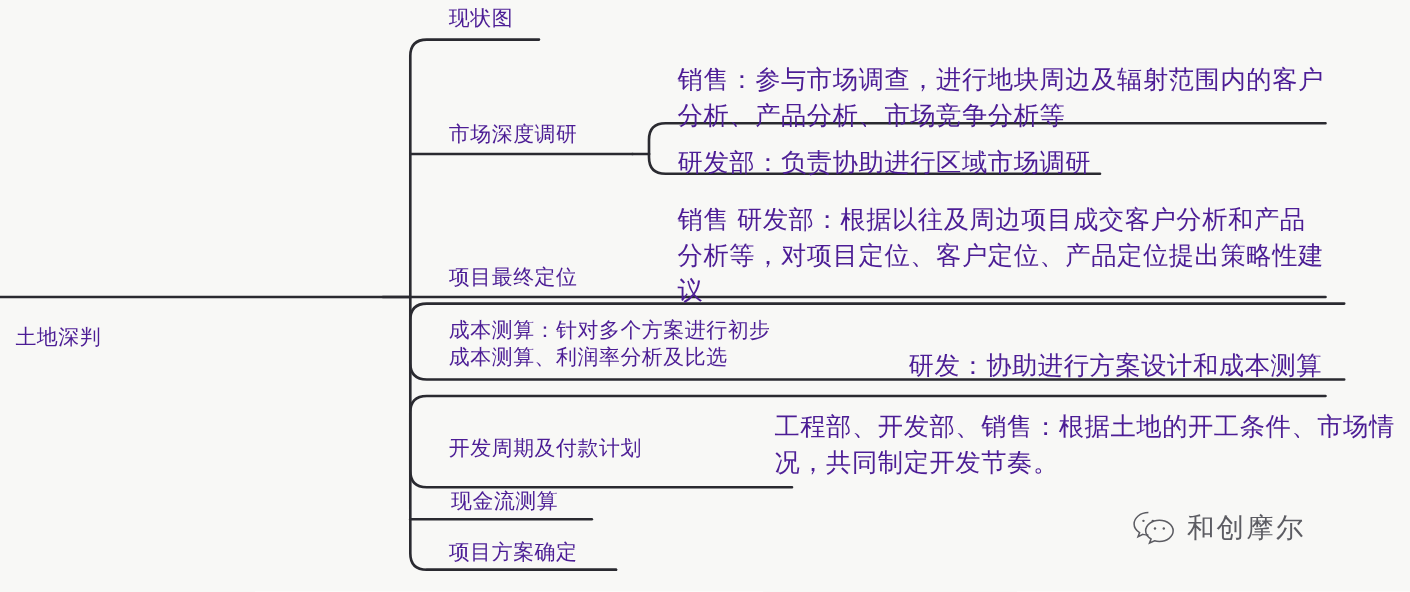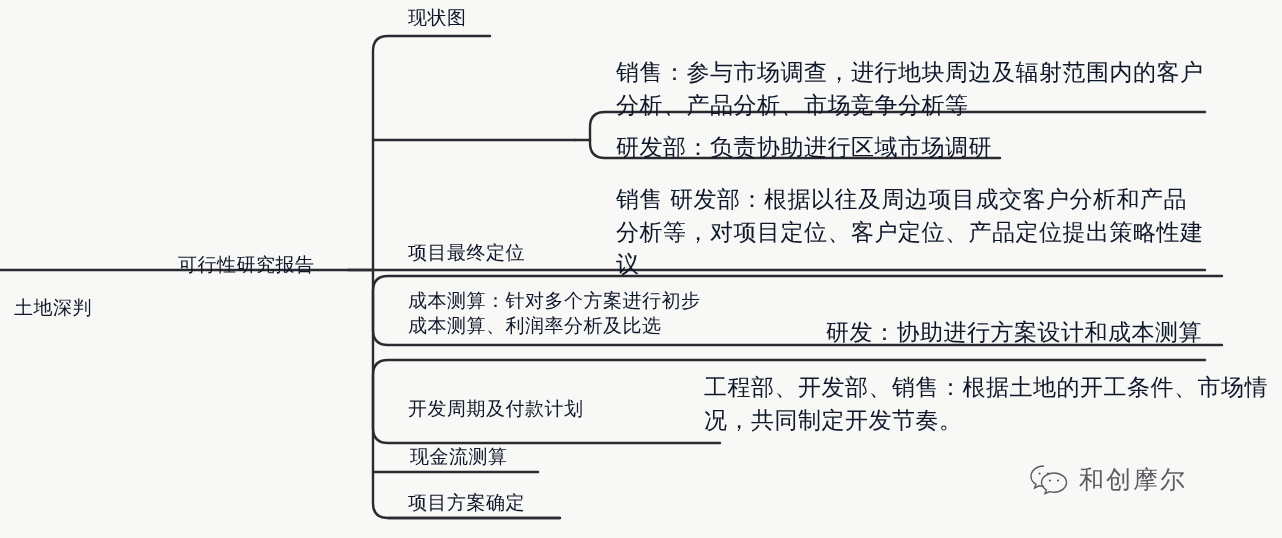--- a/index.html
+++ b/index.html
@@ -18,21 +18,21 @@
   }
   #wires {
     position: absolute;
     left: 0; top: 0;
     width: 1282px;
     height: 538px;
     pointer-events: none;
   }
   .node {
     position: absolute;
-    color: #0f172a;
+    color: #4c1d95;
     letter-spacing: 0.5px;
     white-space: pre;
     line-height: 1.32;
   }
   .n-root   { font-size: 19px; }
   .n-l1     { font-size: 19px; }
   .n-l2     { font-size: 19px; }
   .n-leaf   { font-size: 23px; line-height: 1.42; }
   .wm {
     position: absolute;
@@ -79,24 +79,24 @@
       <path d="M1205,360 L388,360 Q373,360 373,375 L373,428 Q373,443 388,443 L720,443"></path>
 
       <path d="M373,472 L538,472"></path>
 
       <path d="M388,518 L560,518"></path>
     </g>
   </svg>
 
   <div class="node n-root" style="left:14px; top:252px;margin-top:43px;">土地深判</div>
 
-  <div class="node n-l1" style="left:178px; top:252px;">可行性研究报告</div>
 
   <div class="node n-l2" style="left:408px; top:5px;">现状图</div>
 
+  <div class="node n-l2" style="left:408px; top:110px;">市场深度调研</div>
 
   <div class="node n-leaf" style="left:616px; top:56px; width:600px;">销售：参与市场调查，进行地块周边及辐射范围内的客户
 分析、产品分析、市场竞争分析等</div>
 
   <div class="node n-leaf" style="left:616px; top:131px; width:420px;">研发部：负责协助进行区域市场调研</div>
 
   <div class="node n-l2" style="left:408px; top:240px;">项目最终定位</div>
 
   <div class="node n-leaf" style="left:616px; top:183px; width:600px;">销售 研发部：根据以往及周边项目成交客户分析和产品
 分析等，对项目定位、客户定位、产品定位提出策略性建

